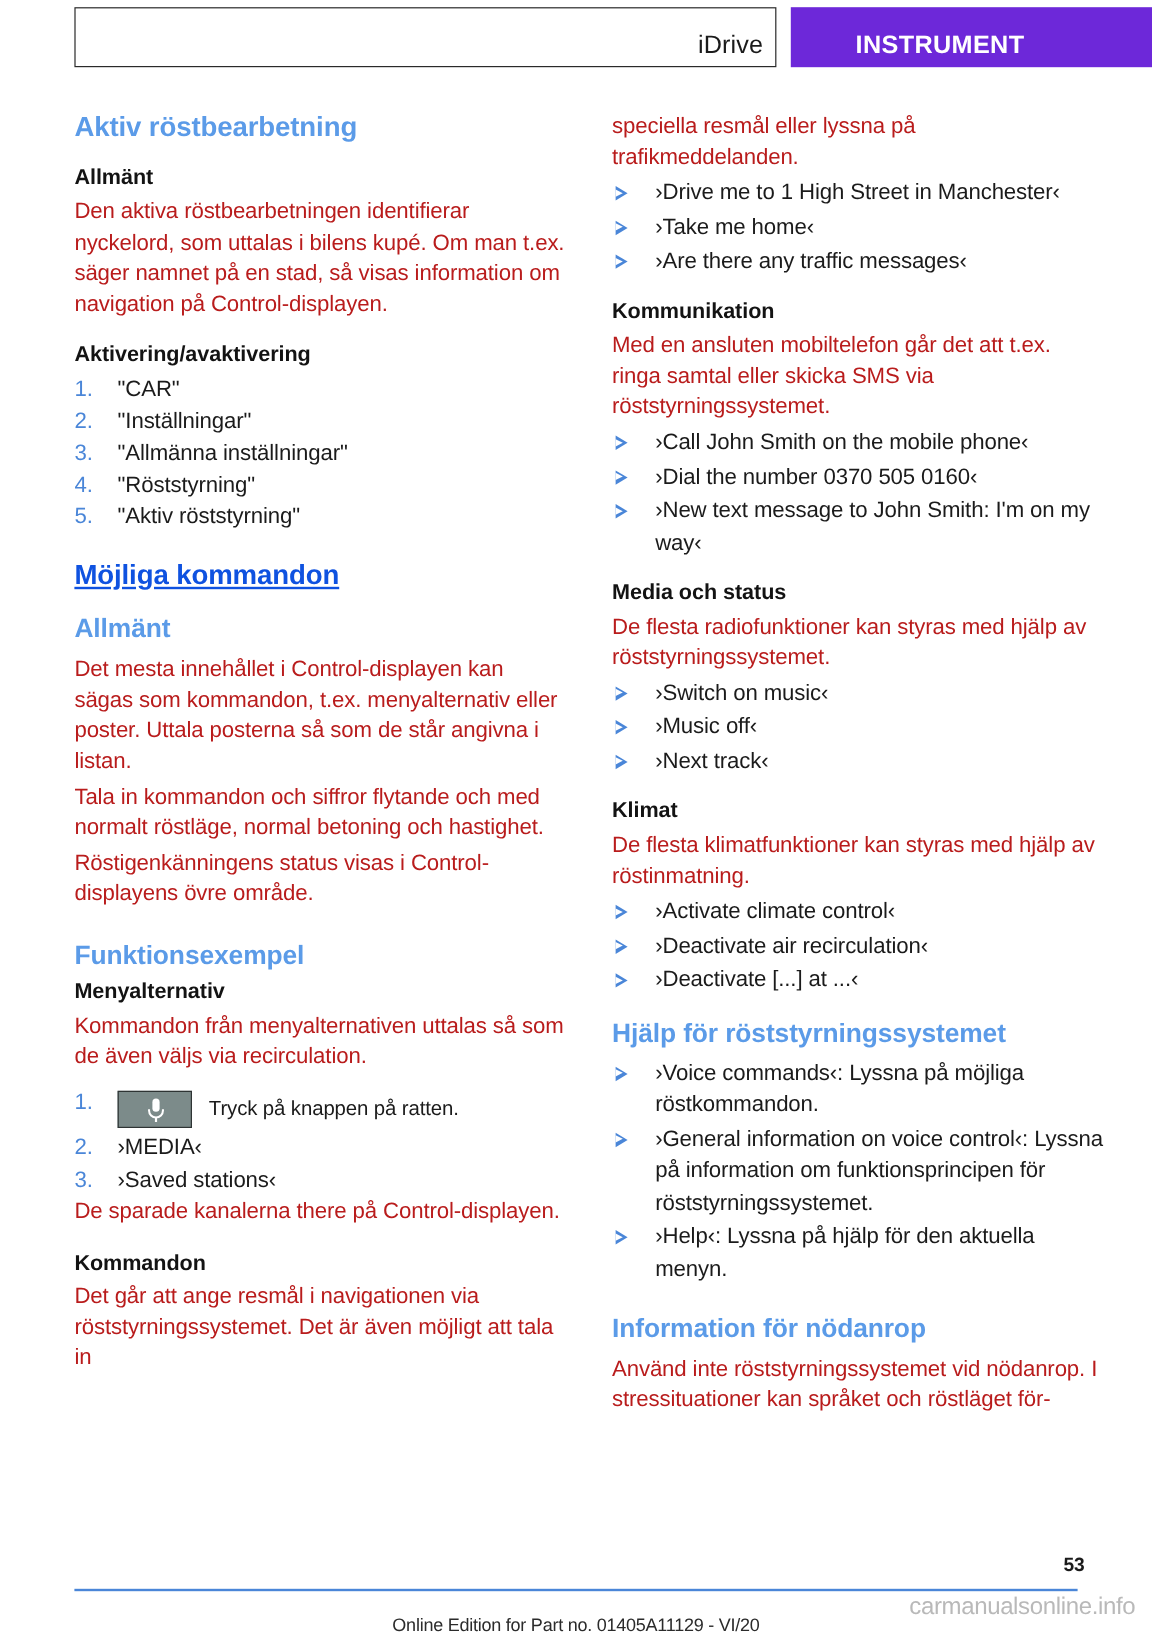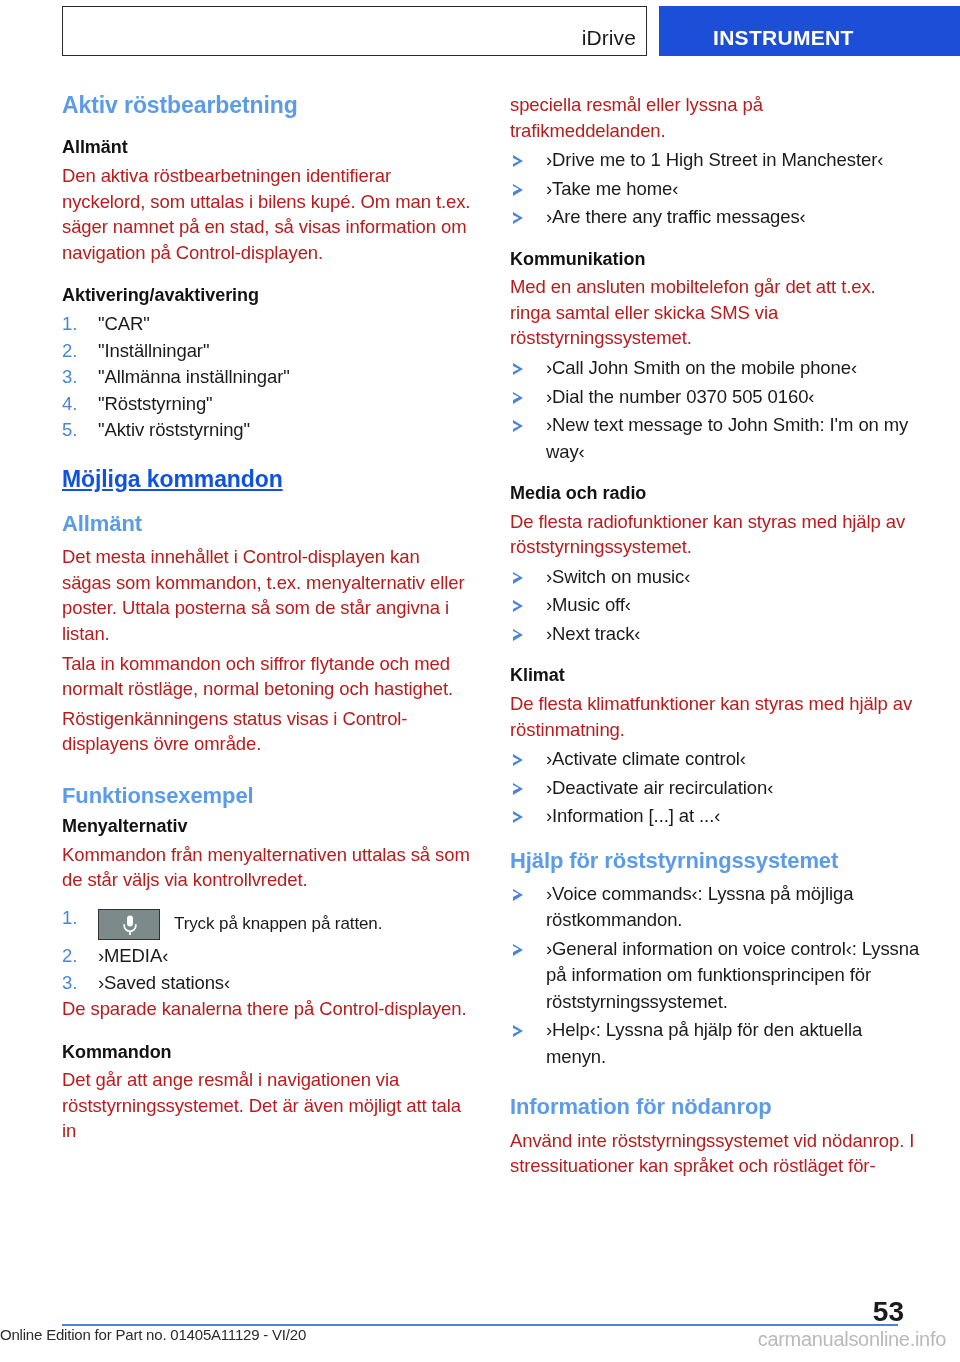--- a/index.html
+++ b/index.html
@@ -37,21 +37,21 @@
     right: 10px;
     bottom: 5px;
     font-size: 21px;
     color: #1b1b1b;
     letter-spacing: 0.1px;
   }
   .header-tab {
     position: absolute;
     left: 659px; top: 6px;
     width: 301px; height: 50px;
-    background: #1d4ed8;
+    background: #6d28d9;
   }
   .header-tab-label {
     position: absolute;
     left: 54px;
     bottom: 6px;
     font-size: 21px;
     font-weight: bold;
     color: #ffffff;
     letter-spacing: 0.3px;
   }
@@ -196,29 +196,30 @@
     left: 62px;
     top: 34px;
     width: 836px;
     height: 2px;
     background: #4a86d8;
   }
   .footer-page {
     position: absolute;
     right: 56px;
     top: 6px;
-    font-size: 28px;
+    font-size: 16px;
     font-weight: bold;
     color: #1b1b1b;
   }
   .footer-edition {
     position: absolute;
     left: 0;
-    top: 36px;
-    width: 960px;
+    top: 56px;
+    width: 960px;
+    text-align: center;
     font-size: 15px;
     color: #2b2b2b;
     letter-spacing: -0.2px;
   }
   .watermark {
     position: absolute;
     right: 14px;
     top: 38px;
     font-size: 20px;
     color: #b9b9b9;
@@ -264,21 +265,21 @@
     <h2 class="h2">Allmänt</h2>
     <p class="para">Det mesta innehållet i Control-displayen kan sägas som kommandon, t.ex. menyalternativ eller poster. Uttala posterna så som de står angivna i listan.</p>
     <p class="para">Tala in kommandon och siffror flytande och med normalt röstläge, normal betoning och hastighet.</p>
     <p class="para">Röstigenkänningens status visas i Control-displayens övre område.</p>
 
     <div class="gap-lg"></div>
 
     <h2 class="h2">Funktionsexempel</h2>
 
     <h3 class="h3">Menyalternativ</h3>
-    <p class="para">Kommandon från menyalternativen uttalas så som de står väljs via kontrollvredet.</p>
+    <p class="para">Kommandon från menyalternativen uttalas så som de även väljs via recirculation.</p>
 
     <div class="gap-sm"></div>
 
     <ol class="numlist">
       <li class="with-icon">
         <span class="num">1.</span>
         <span class="mic-btn">
           <svg width="16" height="21" viewBox="0 0 16 21" aria-hidden="true">
             <rect x="5" y="0.5" width="6" height="11" rx="3" fill="#ffffff"></rect>
             <path d="M2.2 9.3 v1.2 a5.8 5.8 0 0 0 11.6 0 V9.3" fill="none" stroke="#ffffff" stroke-width="1.7"></path>
@@ -314,36 +315,36 @@
     <h3 class="h3">Kommunikation</h3>
     <p class="para">Med en ansluten mobiltelefon går det att t.ex. ringa samtal eller skicka SMS via röststyrningssystemet.</p>
     <ul class="trilist">
       <li><span class="tri"></span><span>›Call John Smith on the mobile phone‹</span></li>
       <li><span class="tri"></span><span>›Dial the number 0370 505 0160‹</span></li>
       <li><span class="tri"></span><span>›New text message to John Smith: I'm on my way‹</span></li>
     </ul>
 
     <div class="gap-md"></div>
 
-    <h3 class="h3">Media och radio</h3>
+    <h3 class="h3">Media och status</h3>
     <p class="para">De flesta radiofunktioner kan styras med hjälp av röststyrningssystemet.</p>
     <ul class="trilist">
       <li><span class="tri"></span><span>›Switch on music‹</span></li>
       <li><span class="tri"></span><span>›Music off‹</span></li>
       <li><span class="tri"></span><span>›Next track‹</span></li>
     </ul>
 
     <div class="gap-md"></div>
 
     <h3 class="h3">Klimat</h3>
     <p class="para">De flesta klimatfunktioner kan styras med hjälp av röstinmatning.</p>
     <ul class="trilist">
       <li><span class="tri"></span><span>›Activate climate control‹</span></li>
       <li><span class="tri"></span><span>›Deactivate air recirculation‹</span></li>
-      <li><span class="tri"></span><span>›Information [...] at ...‹</span></li>
+      <li><span class="tri"></span><span>›Deactivate [...] at ...‹</span></li>
     </ul>
 
     <div class="gap-md"></div>
 
     <h2 class="h2">Hjälp för röststyrningssystemet</h2>
     <ul class="trilist">
       <li><span class="tri"></span><span>›Voice commands‹: Lyssna på möjliga röstkommandon.</span></li>
       <li><span class="tri"></span><span>›General information on voice control‹: Lyssna på information om funktionsprincipen för röststyrningssystemet.</span></li>
       <li><span class="tri"></span><span>›Help‹: Lyssna på hjälp för den aktuella menyn.</span></li>
     </ul>

